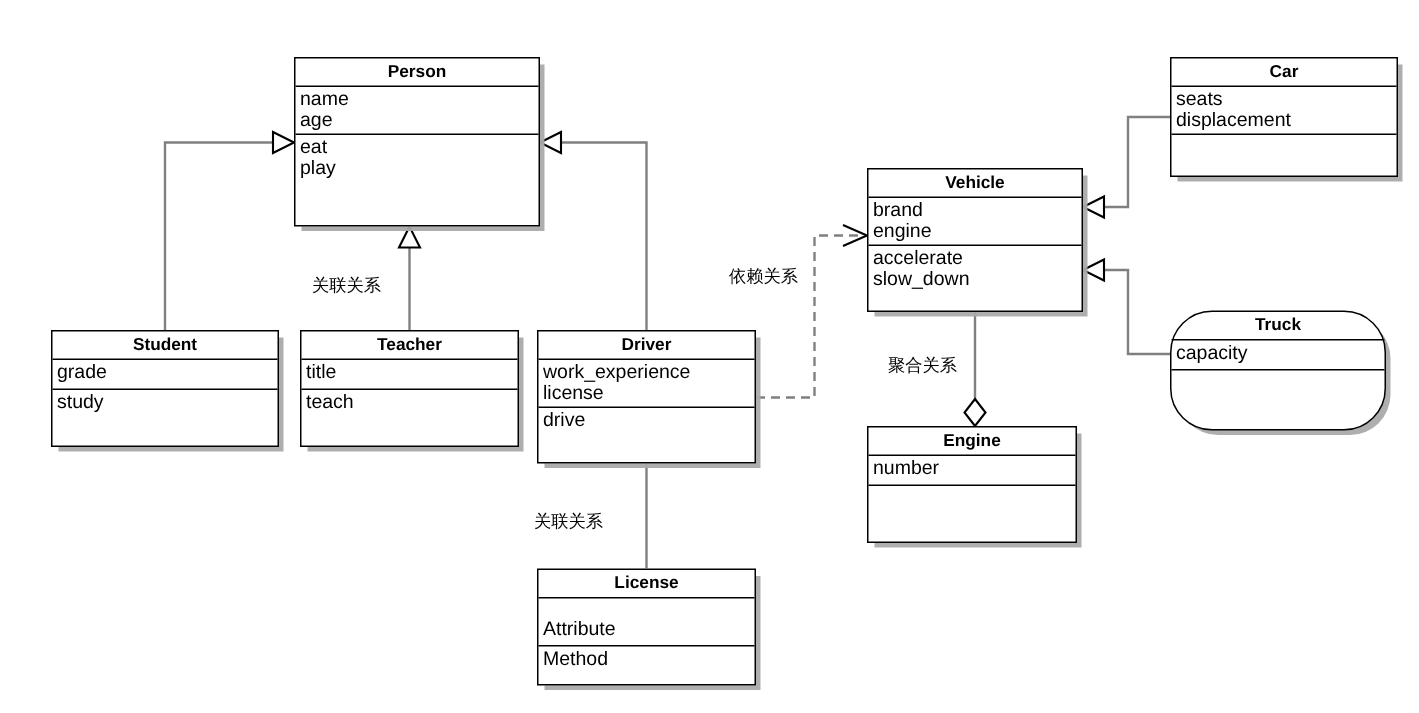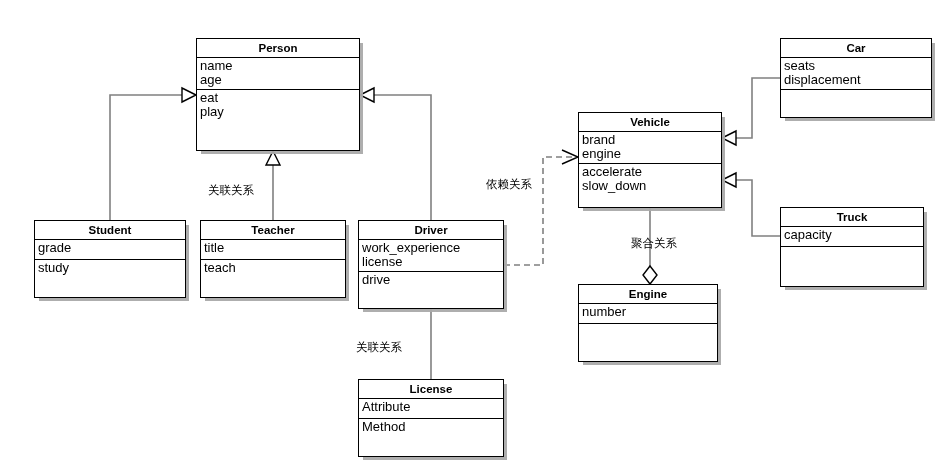--- a/index.html
+++ b/index.html
@@ -133,21 +133,21 @@
         <div class="uml-row">work_experience</div>
         <div class="uml-row">license</div>
       </div>
     <div class="uml-compartment">
         <div class="uml-row">drive</div>
       </div>
   </div>
 
   <div class="uml-class" style="left: 358px; top: 379px; width: 146px; height: 78px;">
     <div class="uml-title" style="height: 19px;">License</div>
-    <div class="uml-compartment bordered" style="height: 20px;">
+    <div class="uml-compartment bordered" style="height: 20px; margin-top: 12px;">
         <div class="uml-row">Attribute</div>
       </div>
     <div class="uml-compartment">
         <div class="uml-row">Method</div>
       </div>
   </div>
 
   <div class="uml-class" style="left: 578px; top: 112px; width: 144px; height: 96px;">
     <div class="uml-title" style="height: 19px;">Vehicle</div>
     <div class="uml-compartment bordered" style="height: 32px;">
@@ -162,34 +162,34 @@
 
   <div class="uml-class" style="left: 780px; top: 38px; width: 152px; height: 80px;">
     <div class="uml-title" style="height: 19px;">Car</div>
     <div class="uml-compartment bordered" style="height: 32px;">
         <div class="uml-row">seats</div>
         <div class="uml-row">displacement</div>
       </div>
     <div class="uml-compartment"></div>
   </div>
 
-  <div class="uml-class" style="left: 780px; top: 207px; width: 144px; height: 80px;">
+  <div class="uml-class" style="left: 780px; top: 207px; width: 144px; height: 80px; border-radius: 28px;">
     <div class="uml-title" style="height: 19px;">Truck</div>
     <div class="uml-compartment bordered" style="height: 20px;">
         <div class="uml-row">capacity</div>
       </div>
     <div class="uml-compartment"></div>
   </div>
 
   <div class="uml-class" style="left: 578px; top: 284px; width: 140px; height: 78px;">
     <div class="uml-title" style="height: 19px;">Engine</div>
     <div class="uml-compartment bordered" style="height: 20px;">
         <div class="uml-row">number</div>
       </div>
     <div class="uml-compartment"></div>
   </div>
 
   <div class="edge-label" style="left: 208px; top: 183px;">关联关系</div>
   <div class="edge-label" style="left: 486px; top: 177px;">依赖关系</div>
-  <div class="edge-label" style="left: 592px; top: 236px; margin-left: 39px;">聚合关系</div>
+  <div class="edge-label" style="left: 592px; top: 236px;">聚合关系</div>
   <div class="edge-label" style="left: 356px; top: 340px;">关联关系</div>
 
 </div>
 
 </body></html>

